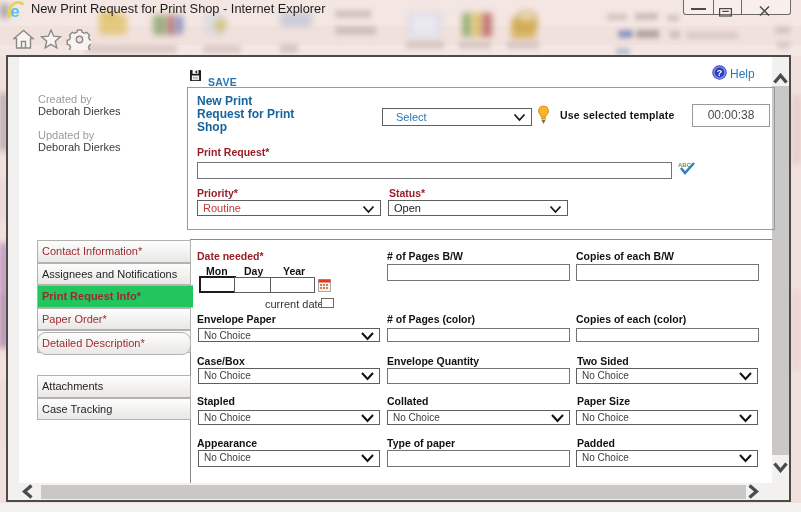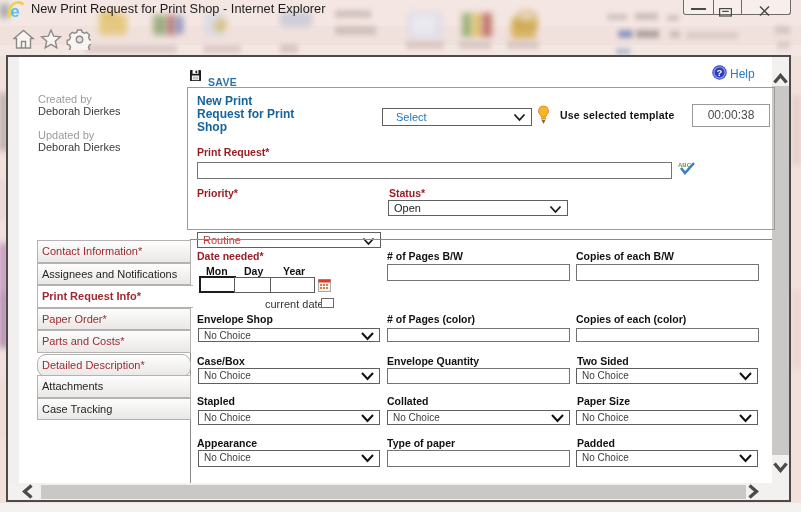--- a/index.html
+++ b/index.html
@@ -186,42 +186,42 @@
   <div class="inp" style="left:197px;top:162px;width:473px;height:15px;"></div>
   <div class="abs" style="left:678px;top:161px;">
     <svg width="17" height="15" viewBox="0 0 17 15">
       <text x="0" y="6" font-size="6" font-weight="bold" fill="#6a9a3a" font-family="Liberation Sans">ABC</text>
       <path d="M3 7 L7 12 L16 2" fill="none" stroke="#3a7fc2" stroke-width="2.6"></path>
     </svg>
   </div>
 
   <div class="lbl red" style="left:197px;top:187px;">Priority*</div>
   <div class="lbl red" style="left:389px;top:187px;">Status*</div>
-  <div class="sel" style="left:197px;top:200px;width:182px;height:14px;font-size:11px;margin-top:32px;">
+  <div class="sel" style="left:197px;top:200px;width:182px;height:14px;font-size:11px;">
     <span class="t" style="color:#bf3a3a;top:1px;">Routine</span>
     <svg width="13" height="9" viewBox="0 0 13 9">
         <path d="M1.5 1.5 L6.5 7 L11.5 1.5" fill="none" stroke="#1a1a1a" stroke-width="1.8"></path>
       </svg>
   </div>
   <div class="sel" style="left:388px;top:200px;width:178px;height:14px;font-size:11px;">
     <span class="t" style="color:#222;top:1px;">Open</span>
     <svg width="13" height="9" viewBox="0 0 13 9">
         <path d="M1.5 1.5 L6.5 7 L11.5 1.5" fill="none" stroke="#1a1a1a" stroke-width="1.8"></path>
       </svg>
   </div>
 
   <div class="abs" style="left:190px;top:239px;width:582px;height:1px;background:#8a8a8a;"></div>
   <div class="abs" style="left:190px;top:239px;width:1px;height:244px;background:#8a8a8a;"></div>
 
   <div class="tab" style="top:262.5px;">Assignees and Notifications</div>
   <div class="tab tabred" style="top:240px;">Contact Information*</div>
-  <div class="tab tabred" style="top:285px;background:#ffffff;font-weight:bold;width:151px;border-right:none;">Print Request Info*</div>
+  <div class="tab tabred" style="top:285px;background:#22c55e;font-weight:bold;width:151px;border-right:none;">Print Request Info*</div>
   <div class="tab tabred" style="top:307.5px;">Paper Order*</div>
   <div class="tab tabred" style="top:330px;">Parts and Costs*</div>
-  <div class="tab tabred" style="top:354px;border-radius:9px;">Detailed Description*</div>
+  <div class="tab tabred" style="top:332px;border-radius:9px;">Detailed Description*</div>
   <div class="tab" style="top:375px;">Attachments</div>
   <div class="tab" style="top:397.5px;">Case Tracking</div>
 
   <div class="lbl red" style="left:197px;top:250px;">Date needed*</div>
   <div class="lbl" style="left:206px;top:265px;">Mon</div>
   <div class="lbl" style="left:244px;top:265px;">Day</div>
   <div class="lbl" style="left:283px;top:265px;">Year</div>
   <div class="inp" style="left:199px;top:276px;width:33px;height:13px;border:2px solid #1c1c1c;"></div>
   <div class="inp" style="left:234px;top:277px;width:35px;height:14px;border-color:#5c5c5c;"></div>
   <div class="inp" style="left:270px;top:277px;width:43px;height:14px;border-color:#5c5c5c;"></div>
@@ -240,21 +240,21 @@
     </svg>
   </div>
   <div class="abs" style="left:265px;top:298px;font-size:11px;color:#333;">current date</div>
   <div class="inp" style="left:321px;top:298px;width:11px;height:8px;border-color:#6a6a6a;"></div>
 
   <div class="lbl" style="left:387px;top:250px;"># of Pages B/W</div>
   <div class="inp" style="left:387px;top:264px;width:181px;height:15px;"></div>
   <div class="lbl" style="left:576px;top:250px;">Copies of each B/W</div>
   <div class="inp" style="left:576px;top:264px;width:181px;height:15px;"></div>
 
-  <div class="lbl" style="left:197px;top:313px;">Envelope Shop</div>
+  <div class="lbl" style="left:197px;top:313px;">Envelope Paper</div>
   <div class="sel" style="left:198px;top:328px;width:180px;height:12px;">
     <span class="t" style="top:1px;">No Choice</span>
     <svg width="13" height="9" viewBox="0 0 13 9" style="top:3px;">
         <path d="M1 1 L6.5 7 L12 1" fill="none" stroke="#111" stroke-width="2"></path>
       </svg>
   </div>
   <div class="lbl" style="left:387px;top:313px;"># of Pages (color)</div>
   <div class="inp" style="left:387px;top:328px;width:181px;height:12px;"></div>
   <div class="lbl" style="left:576px;top:313px;">Copies of each (color)</div>
   <div class="inp" style="left:576px;top:328px;width:181px;height:12px;"></div>

